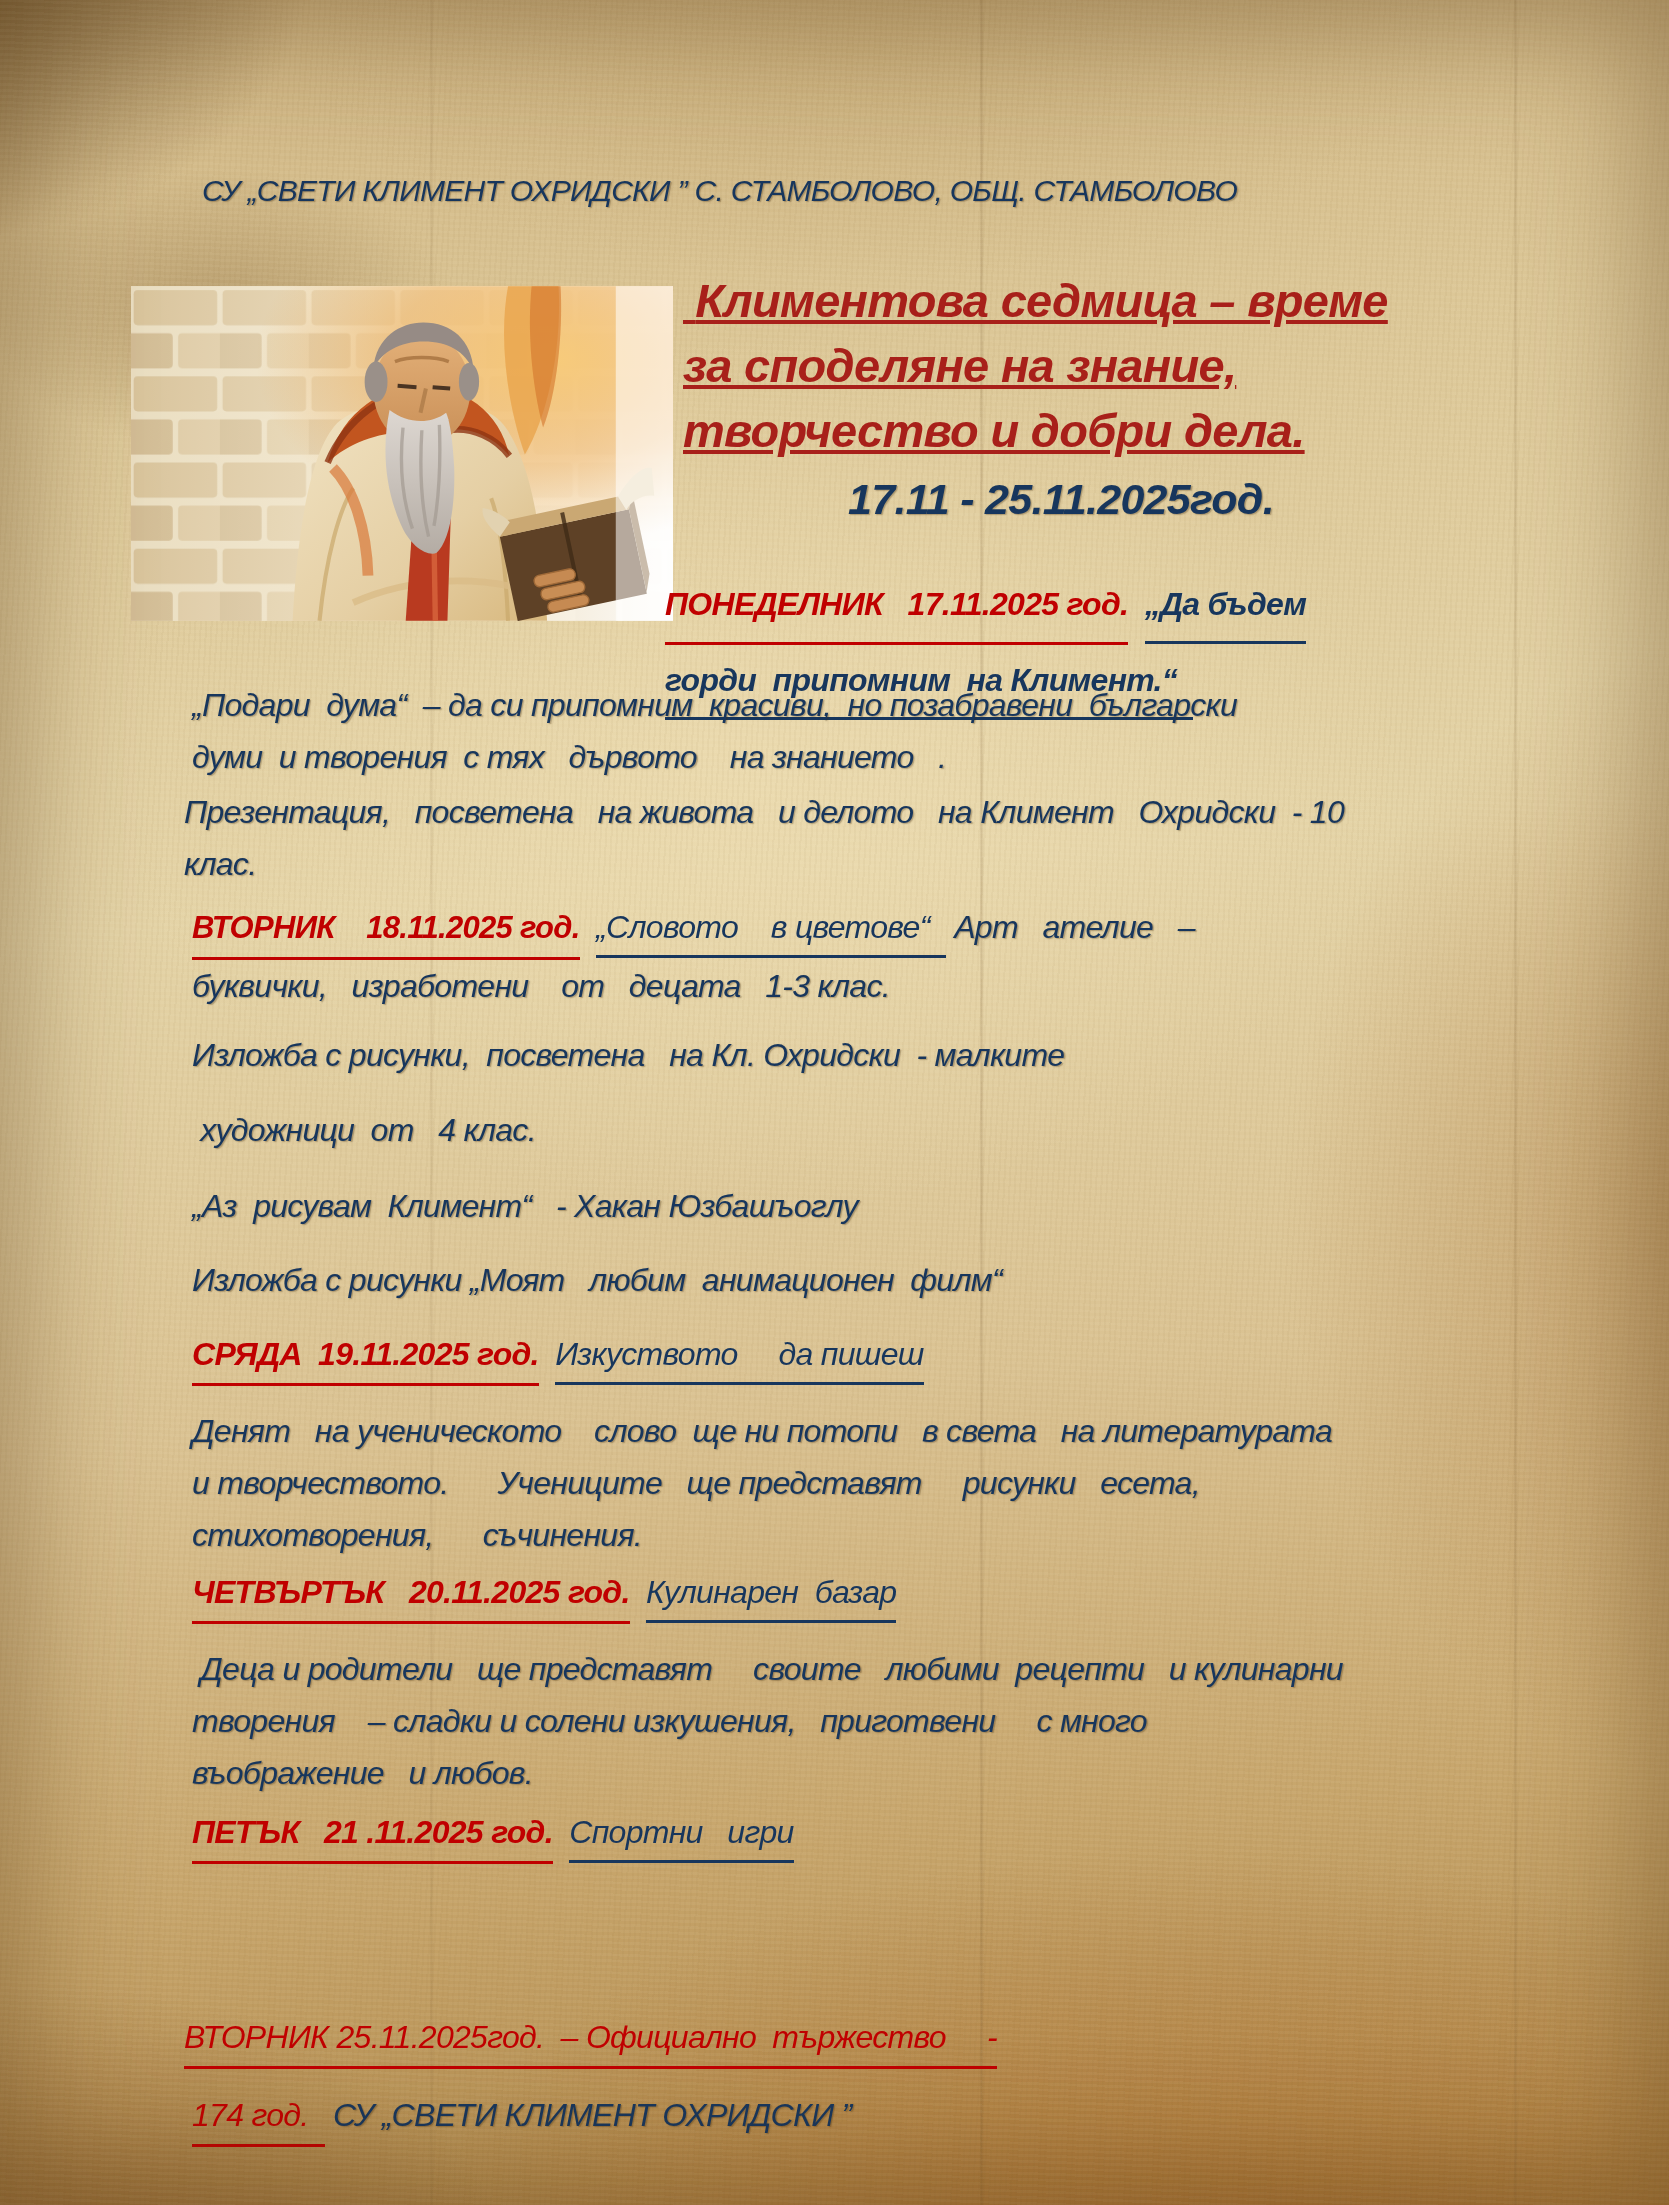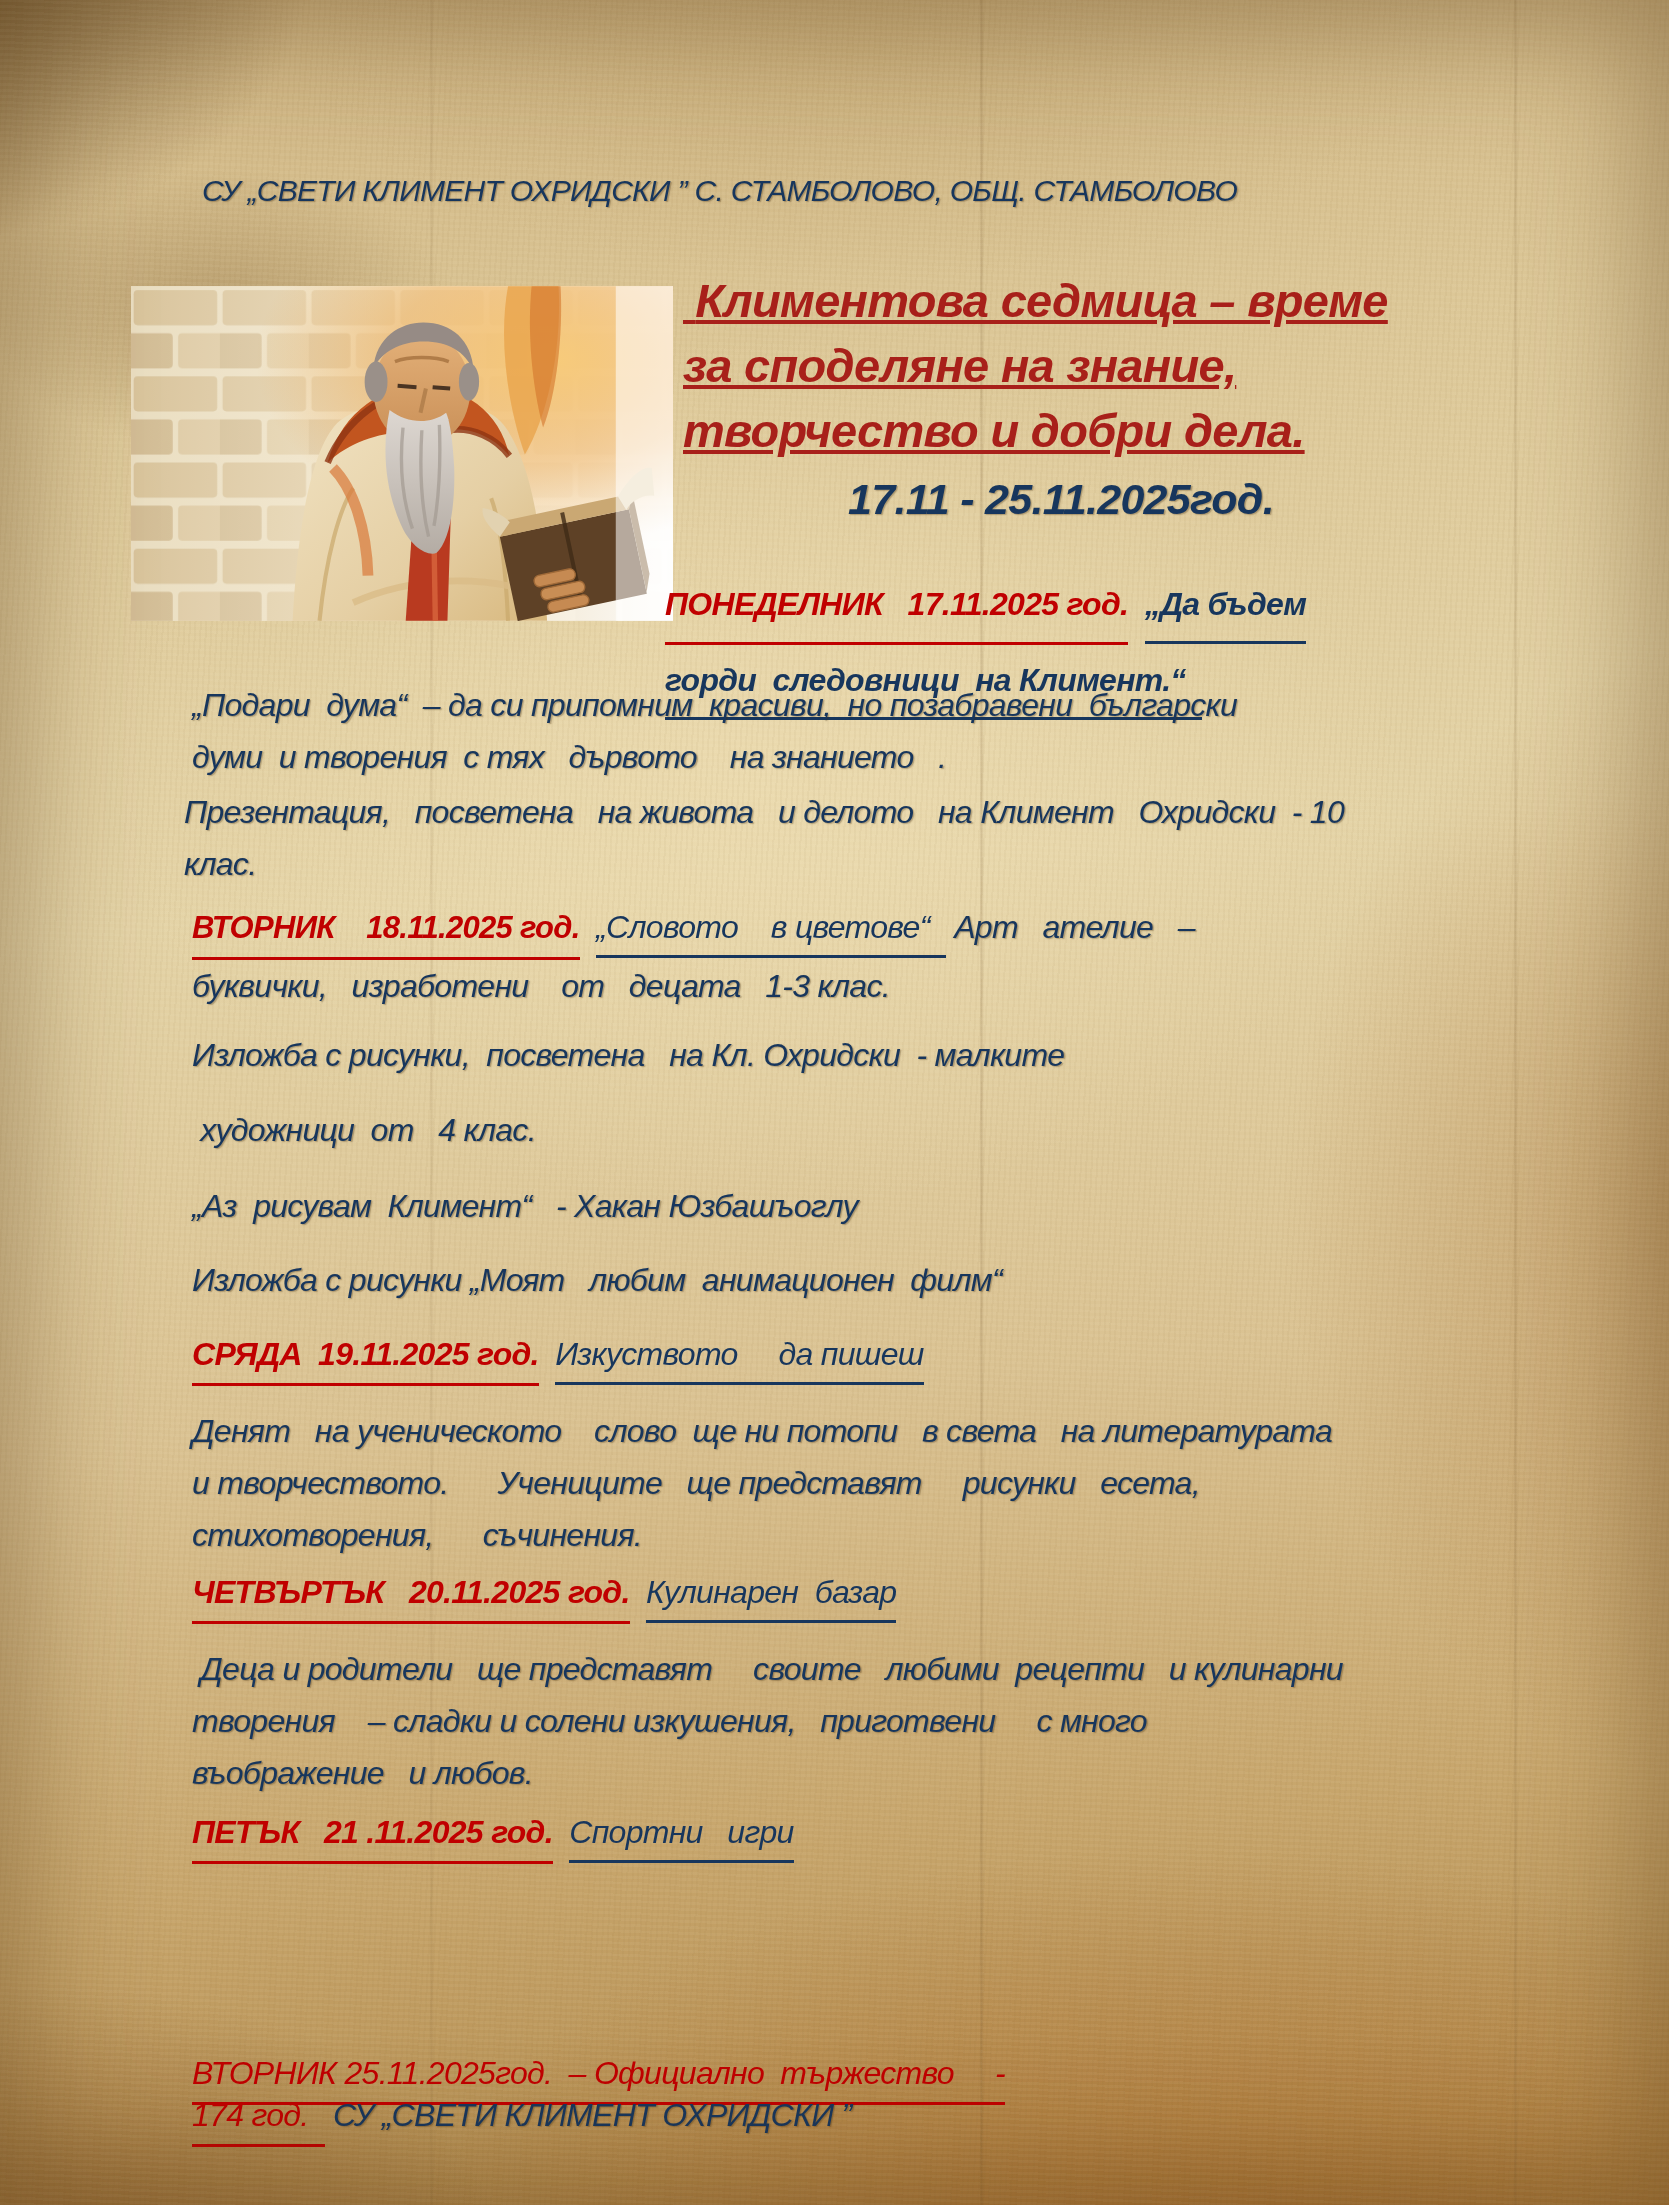--- a/index.html
+++ b/index.html
@@ -158,21 +158,21 @@
     <div class="abs hero-title darkred bold" style="left:683px;top:268px;width:781px;text-decoration:underline;">
       <div class="line"> Климентова седмица – време</div>
       <div class="line">за споделяне на знание,</div>
       <div class="line">творчество и добри дела.</div>
     </div>
 
     <div class="abs hero-date navy bold shadow line" style="left:848px;top:475px;width:646px;">17.11 - 25.11.2025год.</div>
 
     <div class="abs day-line" style="left:665px;top:569px;width:801px;">
       <div class="line"><span class="seg red bold u-red">ПОНЕДЕЛНИК   17.11.2025 год.</span><span class="seg">  </span><span class="seg navy bold u-navy">„Да бъдем</span></div>
-      <div class="line"><span class="seg navy bold u-navy">горди  следовници  на Климент.“  </span></div>
+      <div class="line"><span class="seg navy bold u-navy">горди  припомним  на Климент.“  </span></div>
     </div>
 
     <div class="abs body-text navy shadow" style="left:192px;top:679px;width:1266px;">
       <div class="line">„Подари  дума“  – да си припомним  красиви,  но позабравени  български</div>
       <div class="line">думи  и творения  с тях   дървото    на знанието   .</div>
     </div>
 
     <div class="abs body-text navy shadow" style="left:184px;top:786px;width:1266px;">
       <div class="line">Презентация,   посветена   на живота   и делото   на Климент   Охридски  - 10</div>
       <div class="line">клас.</div>
@@ -203,21 +203,21 @@
 
     <div class="abs body-text navy shadow" style="left:192px;top:1643px;width:1266px;">
       <div class="line"> Деца и родители   ще представят     своите   любими  рецепти   и кулинарни</div>
       <div class="line">творения    – сладки и солени изкушения,   приготвени     с много</div>
       <div class="line">въображение   и любов.</div>
     </div>
 
     <div class="abs body-text line" style="left:192px;top:1806px;width:1266px;"><span class="seg red bold u-red">ПЕТЪК   21 .11.2025 год.</span><span class="seg">  </span><span class="seg navy u-navy">Спортни   игри</span></div>
 
 
-    <div class="abs body-text line" style="left:192px;top:2011px;width:1266px;margin-top:36px;"><span class="seg red u-red">ВТОРНИК 25.11.2025год.  – Официално  тържество     -</span></div>
+    <div class="abs body-text line" style="left:184px;top:2011px;width:1266px;"><span class="seg red u-red">ВТОРНИК 25.11.2025год.  – Официално  тържество     -</span></div>
 
     <div class="abs body-text line" style="left:192px;top:2089px;width:1266px;"><span class="seg red u-red">174 год.  </span><span class="seg navy shadow"> СУ „СВЕТИ КЛИМЕНТ ОХРИДСКИ ”</span></div>
 
   </div>
 
   <div class="vignette"></div>
 </div>
 
 
 </body></html>

